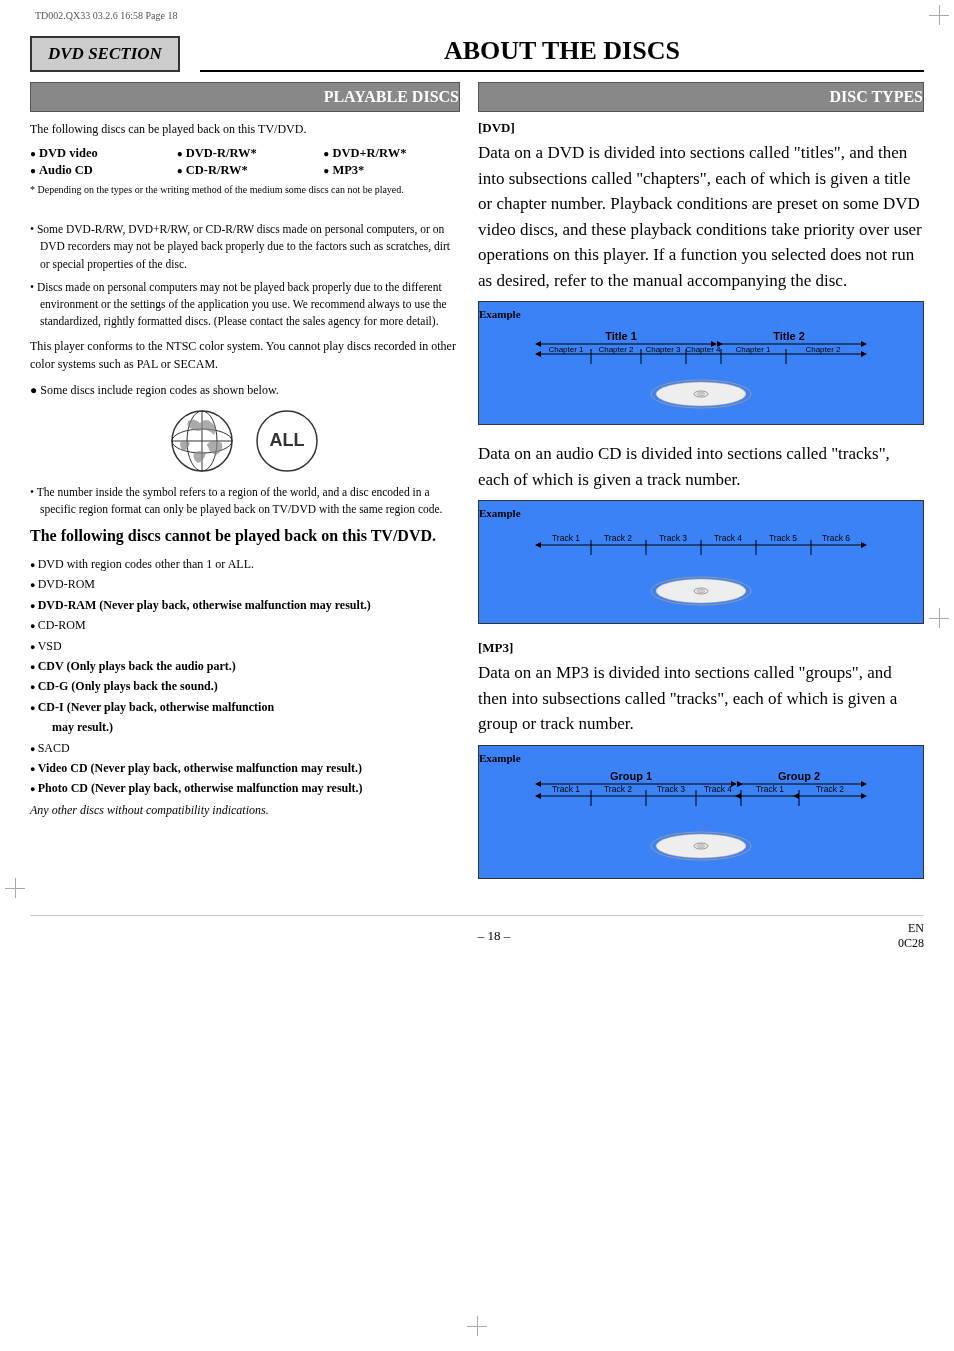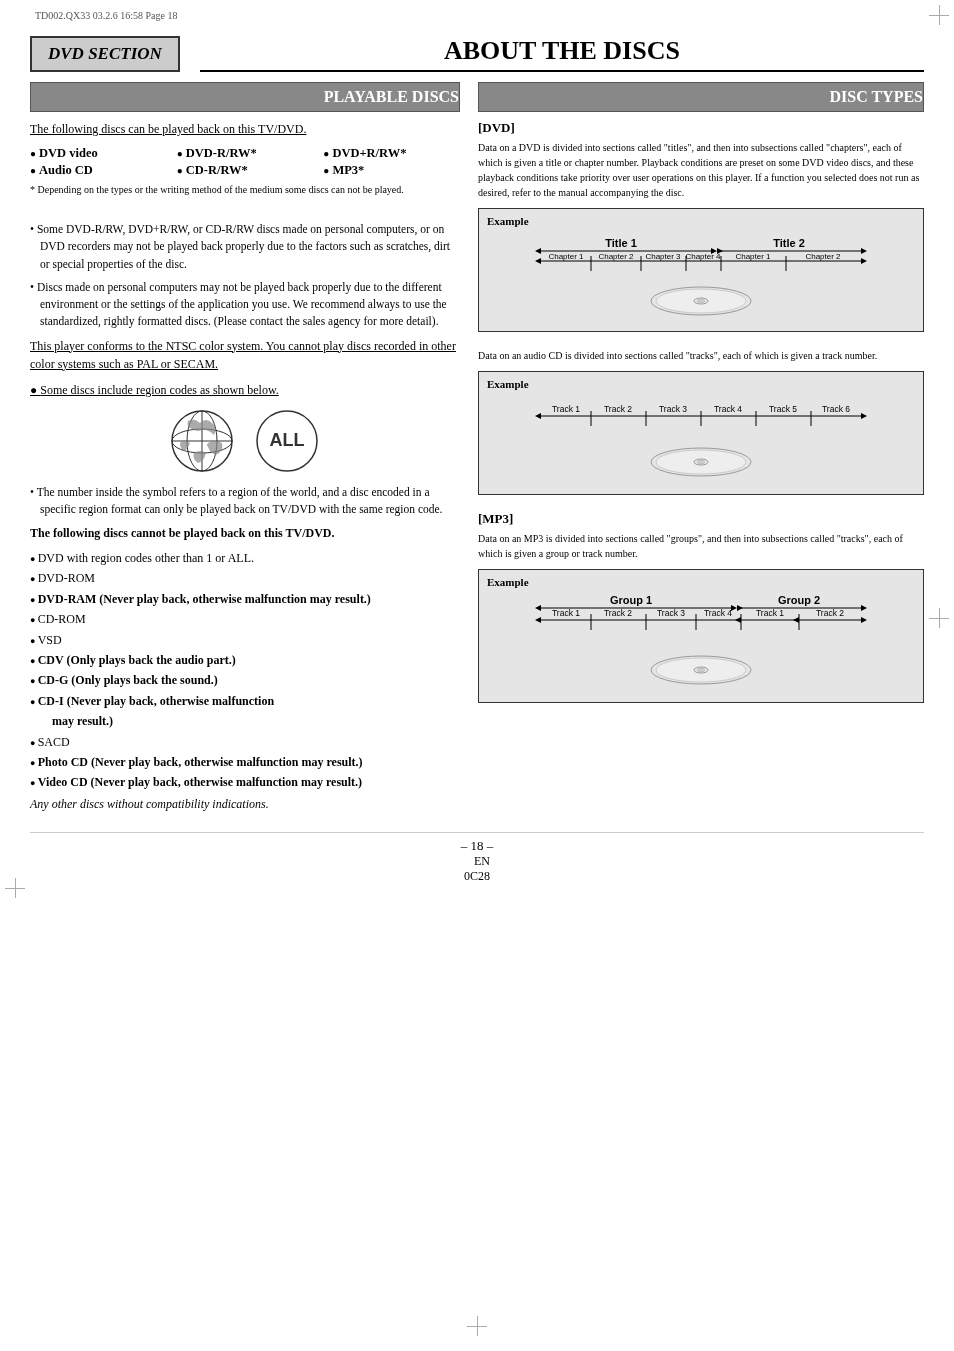--- a/index.html
+++ b/index.html
@@ -68,21 +68,20 @@
       font-weight: bold;
       text-align: right;
       padding: 5px 0;
       border: 1px solid #555;
       margin-bottom: 8px;
     }
     .playable-text {
       font-size: 12px;
       margin-bottom: 8px;
       line-height: 1.5;
-      text-decoration: underline;
     }
     .disc-list {
       display: grid;
       grid-template-columns: 1fr 1fr 1fr;
       gap: 2px 10px;
       margin-bottom: 5px;
     }
     .disc-list-item {
       font-size: 12.5px;
       font-weight: bold;
@@ -110,21 +109,21 @@
       content: "• ";
     }
     .region-icons {
       display: flex;
       gap: 20px;
       justify-content: center;
       margin: 10px 0;
     }
     .bold-warning {
       font-weight: bold;
-      font-size: 12px;
+      font-size: 16px;
       margin-bottom: 6px;
       line-height: 1.5;
     }
     .cannot-play-list {
       font-size: 12px;
       line-height: 1.7;
     }
     .cannot-play-list li {
       list-style: none;
       padding-left: 10px;
@@ -142,45 +141,44 @@
     
     .disc-type-section {
       margin-bottom: 16px;
     }
     .disc-type-header {
       font-size: 13px;
       font-weight: bold;
       margin-bottom: 4px;
     }
     .disc-type-text {
-      font-size: 10px;
+      font-size: 17px;
       line-height: 1.5;
       margin-bottom: 8px;
     }
     .example-box {
       border: 1px solid #333;
-      padding: 6px 8px;
+      padding: 6px 0;
       margin-bottom: 8px;
       position: relative;
-      background: #e5e5e5;
+      background: #3b82f6;
     }
     .example-label {
       font-size: 11px;
       font-weight: bold;
       margin-bottom: 4px;
     }
     .footer-bar {
       display: flex;
       justify-content: space-between;
       align-items: center;
       margin-top: 20px;
       padding-top: 5px;
       border-top: 1px solid #ccc;
       font-size: 12px;
-      flex-direction: column;
     }
     .page-number {
       font-size: 13px;
     }
     
     .crosshair {
       position: absolute;
       width: 20px;
       height: 20px;
     }
@@ -289,22 +287,22 @@
       <ul class="cannot-play-list">
         <li>DVD with region codes other than 1 or ALL.</li>
         <li>DVD-ROM</li>
         <li><strong>DVD-RAM (Never play back, otherwise malfunction may result.)</strong></li>
         <li>CD-ROM</li>
         <li>VSD</li>
         <li><strong>CDV (Only plays back the audio part.)</strong></li>
         <li><strong>CD-G (Only plays back the sound.)</strong></li>
         <li><strong>CD-I (Never play back, otherwise malfunction<br>&nbsp;&nbsp;&nbsp;&nbsp;may result.)</strong></li>
         <li>SACD</li>
+        <li><strong>Video CD (Never play back, otherwise malfunction may result.)</strong></li>
         <li><strong>Photo CD (Never play back, otherwise malfunction may result.)</strong></li>
-        <li><strong>Video CD (Never play back, otherwise malfunction may result.)</strong></li>
       </ul>
 
       <div class="italic-note">Any other discs without compatibility indications.</div>
     </div>
 
     <div class="right-col">
       <div class="section-header">DISC TYPES</div>
 
       <div class="disc-type-section">
         <div class="disc-type-header">[DVD]</div>

